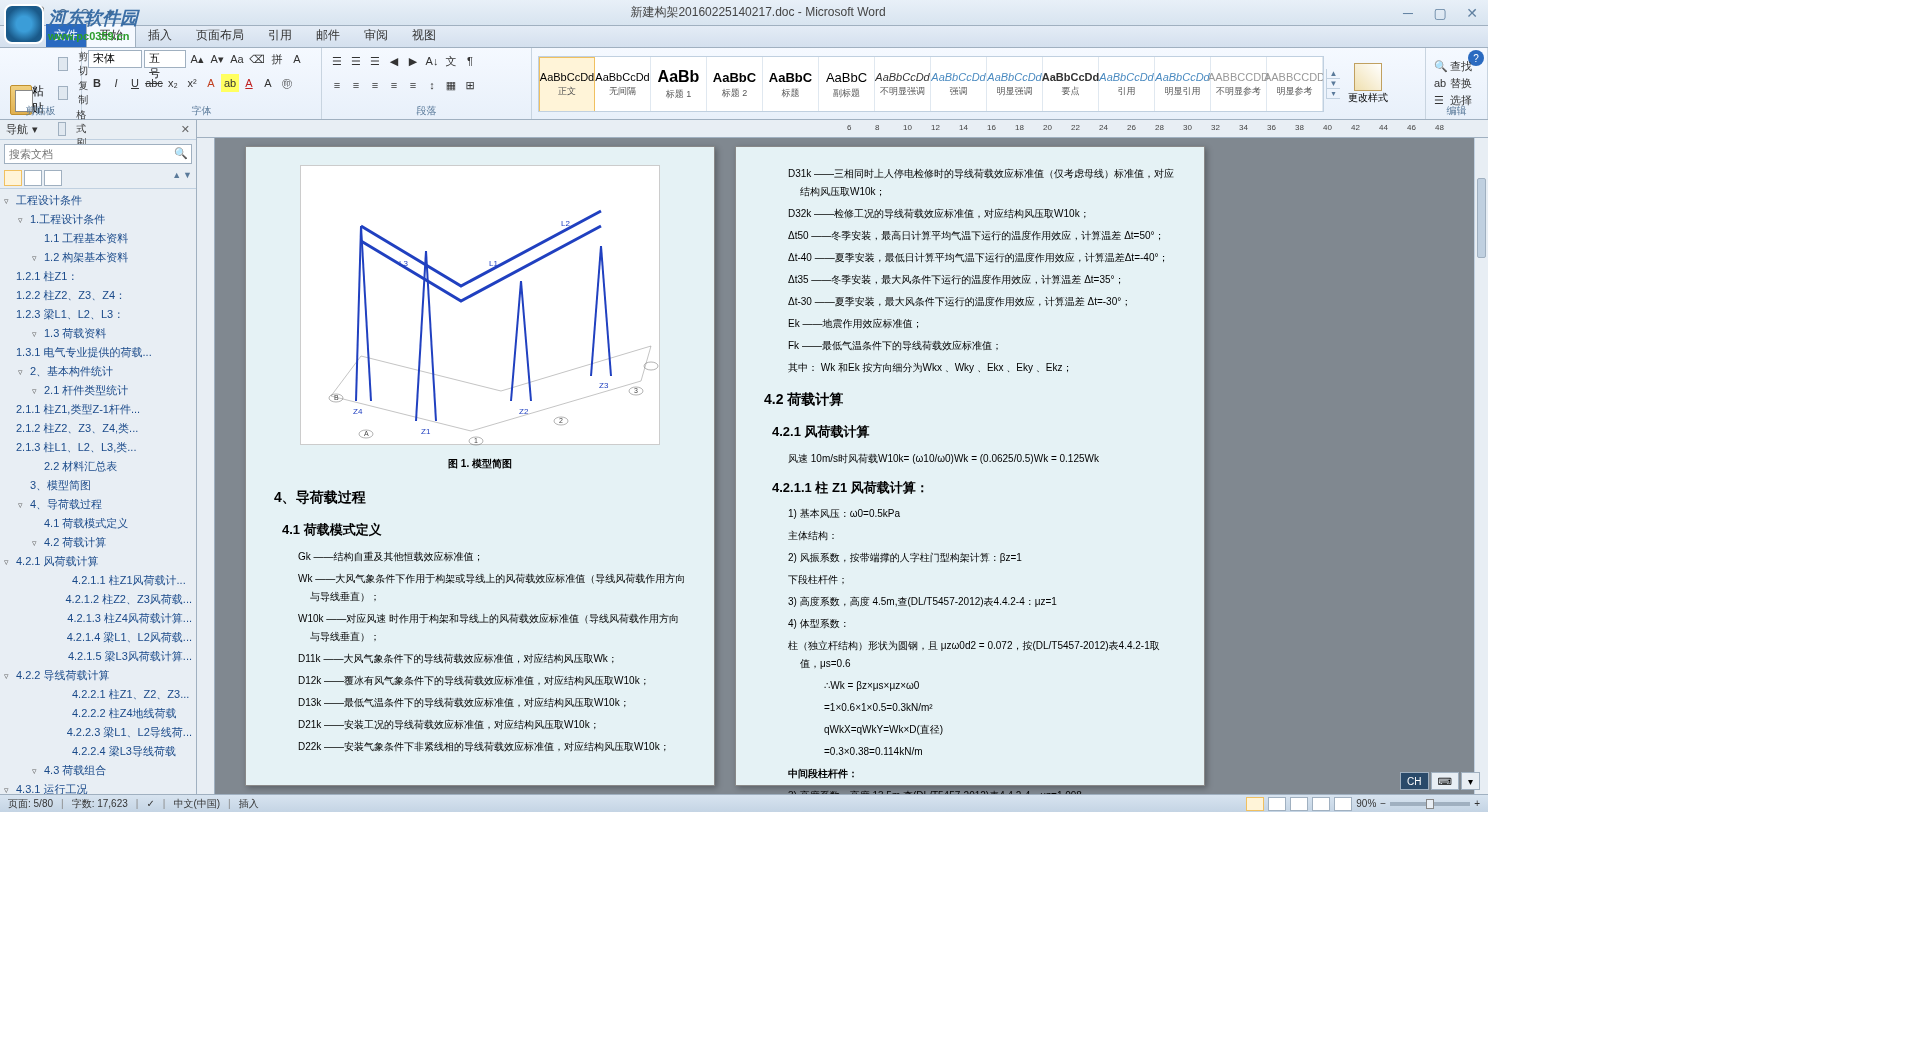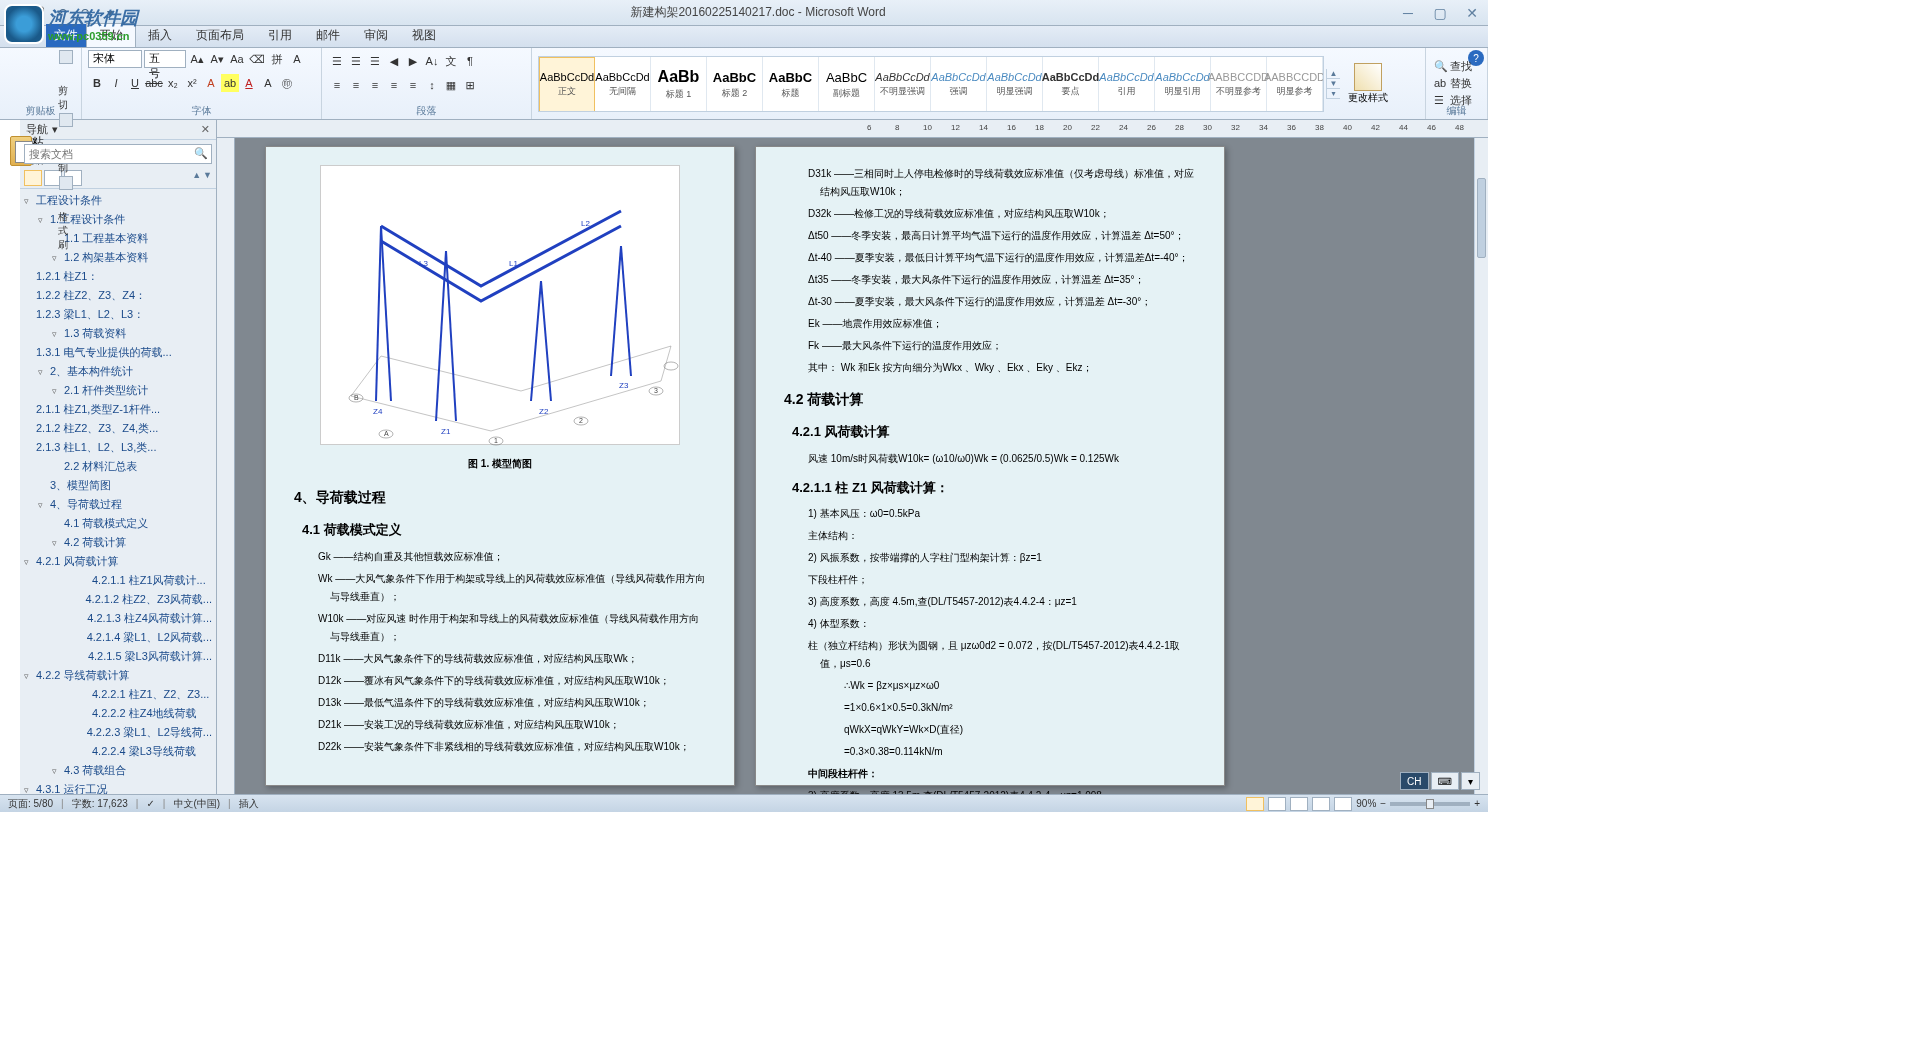--- a/index.html
+++ b/index.html
@@ -26,21 +26,21 @@
 .ribbon { height: 72px; background: linear-gradient(180deg, #f5f9ff 0%, #e8f0fa 100%); display: flex; border-bottom: 1px solid #a0b0c0; position: relative; }
 .rgroup { border-right: 1px solid #c8d4e0; padding: 2px 6px; display: flex; flex-direction: column; position: relative; }
 .rgroup-label { position: absolute; bottom: 0; left: 0; right: 0; text-align: center; font-size: 10px; color: #5a7a9a; padding: 1px 0; }
 .rgroup-body { flex: 1; display: flex; align-items: center; gap: 2px; }
 
 .paste-btn { display: flex; flex-direction: row; align-items: center; padding: 2px 4px; }
 .paste-icon { width: 28px; height: 30px; background: linear-gradient(180deg, #f0d080 0%, #e0b050 100%); border: 1px solid #c09030; border-radius: 2px; position: relative; }
 .paste-icon::before { content:""; position:absolute; top:4px; left:4px; width:16px; height:20px; background:#fff; border:1px solid #888; }
 
 .mini-col { display: flex; flex-direction: column; gap: 1px; }
-.mini-btn { font-size: 10px; color: #333; padding: 0 2px; display: flex; align-items: center; gap: 20px; flex-direction: column; }
+.mini-btn { font-size: 10px; color: #333; padding: 0 2px; display: flex; align-items: center; gap: 10px; }
 .mini-icon { width: 14px; height: 14px; background: #e0e8f0; border: 1px solid #a0b0c0; }
 
 .font-row { display: flex; gap: 2px; align-items: center; }
 .font-sel { height: 18px; border: 1px solid #a0b0c0; background: #fff; font-size: 11px; padding: 0 16px 0 4px; }
 .fname { width: 54px; } .fsize { width: 42px; }
 .btn-row { display: flex; gap: 1px; margin-top: 2px; }
 .ico-btn { width: 18px; height: 18px; display: flex; align-items: center; justify-content: center; font-size: 11px; color: #333; border: 1px solid transparent; }
 
 .styles-gal { display: flex; gap: 0; border: 1px solid #c0d0e0; background: #fff; height: 56px; overflow: hidden; }
 .style-item { width: 56px; height: 56px; border-right: 1px solid #e0e8f0; display: flex; flex-direction: column; align-items: center; justify-content: center; padding: 2px; cursor: pointer; }
@@ -53,21 +53,21 @@
 .cs-icon { width: 28px; height: 28px; border: 1px solid #c0a060; background: linear-gradient(45deg, #f0e0b0, #fff); }
 
 .edit-col { display: flex; flex-direction: column; gap: 2px; padding: 2px; }
 .edit-row { display: flex; gap: 2px; align-items: center; font-size: 11px; color: #333; }
 .ed-ico { width: 14px; height: 14px; }
 
 .help-btn { position: absolute; right: 4px; top: 2px; width: 16px; height: 16px; border-radius: 50%; background: #2a6ac0; color: #fff; font-size: 10px; display: flex; align-items: center; justify-content: center; }
 
 .main { display: flex; height: 674px; }
 
-.navpane { width: 197px; background: #e8eef4; border-right: 1px solid #a0b0c0; display: flex; flex-direction: column; margin-left: 20px; }
+.navpane { width: 197px; background: #e8eef4; border-right: 1px solid #a0b0c0; display: flex; flex-direction: column; }
 .nav-hdr { height: 20px; display: flex; align-items: center; padding: 0 6px; font-size: 11px; color: #333; border-bottom: 1px solid #c0d0e0; }
 .nav-x { margin-left: auto; color: #666; }
 .nav-search { margin: 4px; position: relative; }
 .nav-search input { width: 100%; height: 20px; border: 1px solid #a0b0c0; padding: 0 4px; font-size: 11px; }
 .nav-sico { position: absolute; right: 4px; top: 3px; color: #5a7a9a; font-size: 11px; }
 .nav-views { display: flex; padding: 2px 4px; gap: 2px; border-bottom: 1px solid #c0d0e0; }
 .nav-vbtn { width: 18px; height: 16px; border: 1px solid #a0b0c0; background: #fff; }
 .nav-vbtn.active { background: #fff4d8; border-color: #f0c060; }
 .nav-arrows { margin-left: auto; display: flex; gap: 2px; }
 .nav-arr { font-size: 9px; color: #5a7a9a; }
@@ -586,21 +586,21 @@
       <div class="page">
         <div class="page-content">
           <div id="p2top">
               <div class="body-line">D31k ——三相同时上人停电检修时的导线荷载效应标准值（仅考虑母线）标准值，对应结构风压取W10k；</div>
               <div class="body-line">D32k ——检修工况的导线荷载效应标准值，对应结构风压取W10k；</div>
               <div class="body-line">Δt50 ——冬季安装，最高日计算平均气温下运行的温度作用效应，计算温差 Δt=50°；</div>
               <div class="body-line">Δt-40 ——夏季安装，最低日计算平均气温下运行的温度作用效应，计算温差Δt=-40°；</div>
               <div class="body-line">Δt35 ——冬季安装，最大风条件下运行的温度作用效应，计算温差 Δt=35°；</div>
               <div class="body-line">Δt-30 ——夏季安装，最大风条件下运行的温度作用效应，计算温差 Δt=-30°；</div>
               <div class="body-line">Ek ——地震作用效应标准值；</div>
-              <div class="body-line">Fk ——最大风条件下运行的温度作用效应；</div>
+              <div class="body-line">Fk ——最低气温条件下的导线荷载效应标准值；</div>
               <div class="body-line">其中： Wk 和Ek 按方向细分为Wkx 、Wky 、Ekx 、Eky 、Ekz；</div>
             </div>
           <div class="h4">4.2 荷载计算</div>
           <div class="h41" style="font-weight:bold">4.2.1 风荷载计算</div>
           <div class="body-line">风速 10m/s时风荷载W10k= (ω10/ω0)Wk = (0.0625/0.5)Wk = 0.125Wk</div>
           <div class="h41" style="font-weight:bold">4.2.1.1 柱 Z1 风荷载计算：</div>
           <div id="p2calc">
               <div class="body-line">1) 基本风压：ω0=0.5kPa</div>
               <div class="body-line" style="font-weight: normal;">主体结构：</div>
               <div class="body-line">2) 风振系数，按带端撑的人字柱门型构架计算：βz=1</div>

